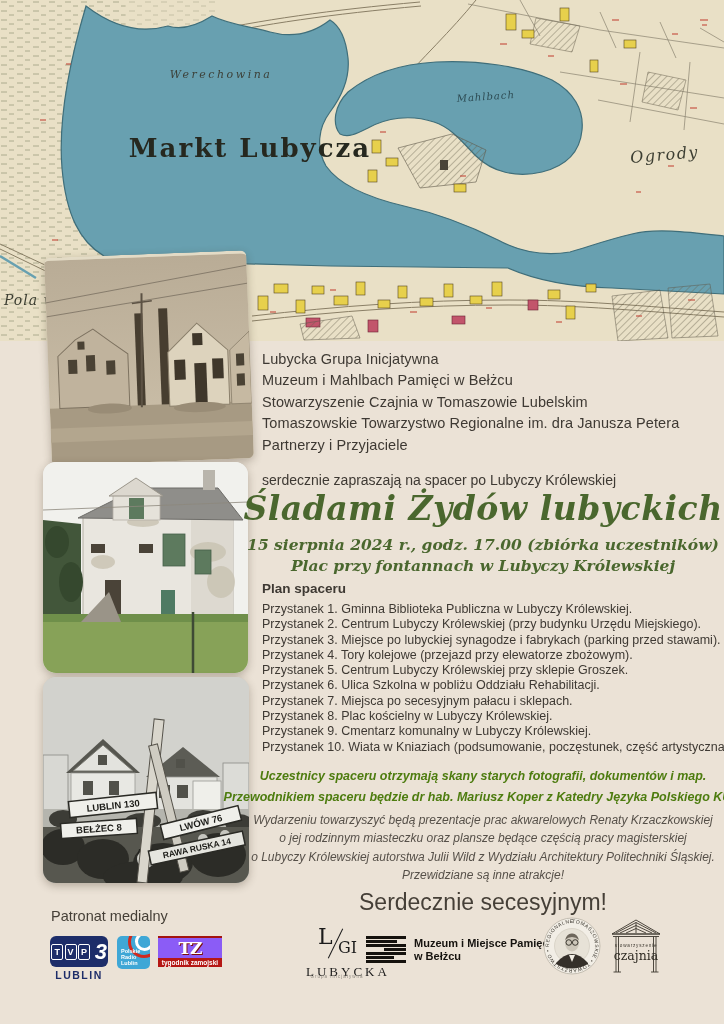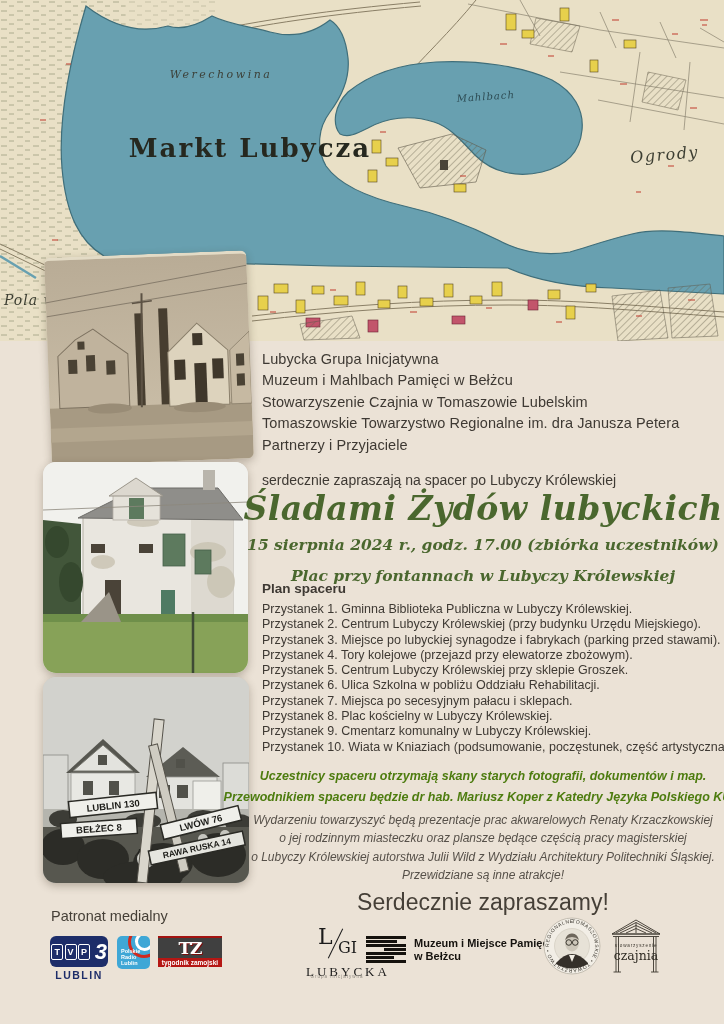--- a/index.html
+++ b/index.html
@@ -17,21 +17,21 @@
   .photo3{left:43px;top:677px;width:206px;height:206px;border-radius:13px;background:#d2d2cd;}
 
   
   .orgs{left:262px;top:349px;font-size:14.5px;line-height:21.4px;font-weight:500;letter-spacing:.1px;white-space:nowrap;}
   .invite{left:262px;top:472px;font-size:14px;white-space:nowrap;}
   .titleblock{left:250px;top:489px;width:466px;display:flex;flex-direction:column;align-items:center;}
   .event-title{font-family:"DejaVu Serif",serif;font-style:italic;font-weight:bold;font-size:33px;
                color:#4a672e;letter-spacing:.5px;white-space:nowrap;}
   .event-date{margin-top:7px;font-family:"DejaVu Serif",serif;font-style:italic;font-weight:bold;
               font-size:15.5px;color:#4a672e;white-space:nowrap;}
-  .event-place{margin-top:12px;font-family:"DejaVu Serif",serif;font-style:italic;font-weight:bold;
+  .event-place{margin-top:2px;font-family:"DejaVu Serif",serif;font-style:italic;font-weight:bold;
               font-size:15.5px;color:#4a672e;white-space:nowrap;}
   .plan{left:262px;top:581px;}
   .plan-heading{font-size:13.5px;font-weight:bold;margin-bottom:6px;}
   .plan-item{font-size:12.5px;line-height:15.3px;white-space:nowrap;}
   .note-bold{left:250px;top:766px;width:466px;display:flex;flex-direction:column;align-items:center;
              font-weight:bold;font-style:italic;font-size:12.5px;line-height:21px;color:#4d7c0f;}
   .note-bold span{white-space:nowrap;}
   .note-italic{left:250px;top:811px;width:466px;display:flex;flex-direction:column;align-items:center;
              font-style:italic;font-weight:500;font-size:12px;line-height:18.4px;color:#565049;}
   .note-italic span{white-space:nowrap;}
@@ -42,21 +42,21 @@
   .tvp{left:50px;top:936px;width:58px;display:flex;flex-direction:column;align-items:center;}
   .tvp-box{width:58px;height:31px;background:#1d2d69;border-radius:6px;display:flex;align-items:center;justify-content:center;gap:1.5px;}
   .tvp-letter{width:10px;height:14px;border:1.5px solid #fff;border-radius:2px;color:#fff;font-size:9px;font-weight:bold;
               display:flex;align-items:center;justify-content:center;}
   .tvp-three{color:#fff;font-size:22px;font-weight:bold;font-style:italic;margin-left:3px;}
   .tvp-city{color:#1d2d69;font-weight:bold;font-size:10.5px;letter-spacing:1.5px;margin-top:2px;}
   .radio{left:117px;top:936px;width:33px;height:33px;background:#3fa7d6;border-radius:5px;overflow:hidden;}
   .radio-arc1{position:absolute;top:-10px;right:-10px;width:26px;height:26px;border:3.5px solid #d02a20;border-radius:50%;}
   .radio-arc2{position:absolute;top:-4px;right:-4px;width:13px;height:13px;border:3px solid #ffffff;border-radius:50%;}
   .radio-text{position:absolute;left:4px;top:12px;color:#fff;font-weight:bold;font-size:5.5px;line-height:6.2px;}
-  .tz{left:158px;top:936px;width:64px;height:31px;background:#404040;display:flex;flex-direction:column;}
+  .tz{left:158px;top:936px;width:64px;height:31px;background:#8b5cf6;display:flex;flex-direction:column;}
   .tz-topbar{height:5px;background:#a31310;background-image:repeating-linear-gradient(90deg,#fff 0 3px,transparent 3px 6px);
              background-size:100% 1.5px;background-position:2px 2px;background-repeat:no-repeat;}
   .tz-main{flex:1;display:flex;align-items:center;justify-content:center;}
   .tz-letters{color:#fff;font-family:"DejaVu Serif",serif;font-weight:bold;font-size:17px;letter-spacing:-1px;
               text-shadow:1px 1px 0 #7a0e0c;}
   .tz-caption{height:9px;background:#b51714;color:#fff;font-size:6.5px;font-weight:bold;text-align:center;line-height:9px;}
   .lgi{left:306px;top:926px;width:62px;height:50px;}
   .lgi-l{position:absolute;left:12px;top:-2px;font-family:"DejaVu Serif",serif;font-size:22px;color:#1b1b1b;}
   .lgi-slash{position:absolute;left:29px;top:1px;width:1px;height:33px;background:#1b1b1b;transform:rotate(26deg);}
   .lgi-gi{position:absolute;left:32px;top:12px;font-family:"DejaVu Serif",serif;font-size:16px;color:#1b1b1b;}
@@ -382,21 +382,21 @@
     <span>Uczestnicy spaceru otrzymają skany starych fotografii, dokumentów i map.</span>
     <span>Przewodnikiem spaceru będzie dr hab. Mariusz Koper z Katedry Języka Polskiego KUL.</span>
   </div>
   <div class="abs note-italic">
     <span>Wydarzeniu towarzyszyć będą prezentacje prac akwarelowych Renaty Krzaczkowskiej</span>
     <span>o jej rodzinnym miasteczku oraz plansze będące częścią pracy magisterskiej</span>
     <span>o Lubyczy Królewskiej autorstwa Julii Wild z Wydziału Architektury Politechniki Śląskiej.</span>
     <span>Przewidziane są inne atrakcje!</span>
   </div>
 
-  <div class="abs closing">Serdecznie zapraszamy!</div>
+  <div class="abs closing">Serdecznie secesyjnym!</div>
 
   <div class="abs patron-label">Patronat medialny</div>
 
   <div class="abs tvp">
     <div class="tvp-box">
       <span class="tvp-letter">T</span>
       <span class="tvp-letter">V</span>
       <span class="tvp-letter">P</span>
       <span class="tvp-three">3</span>
     </div>

